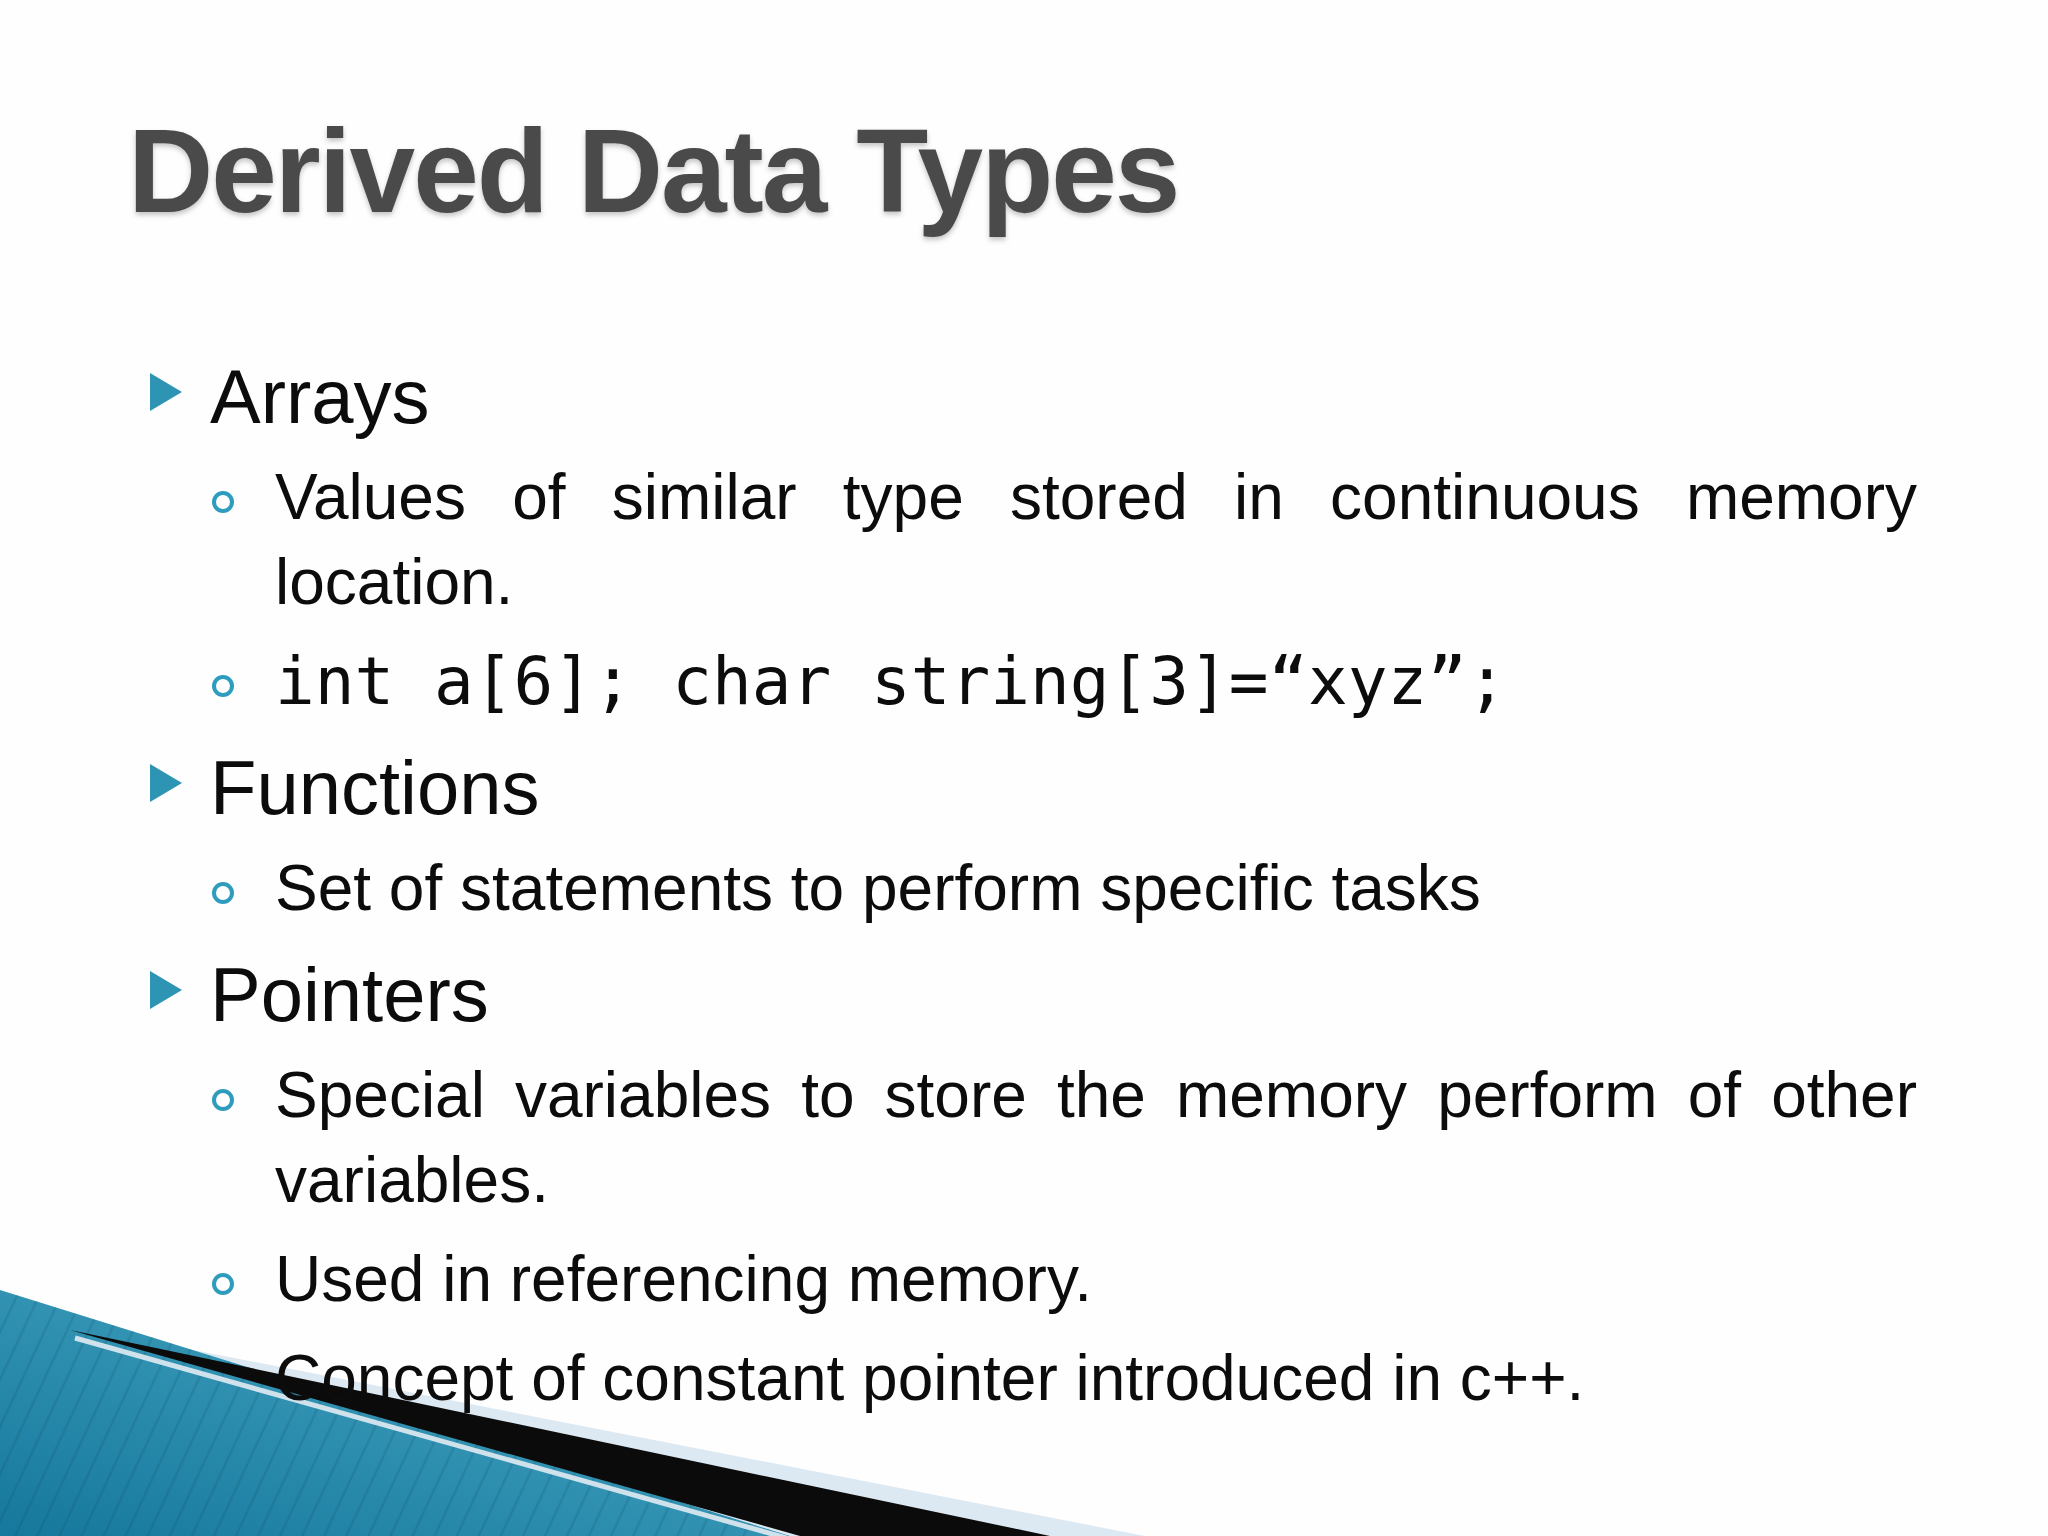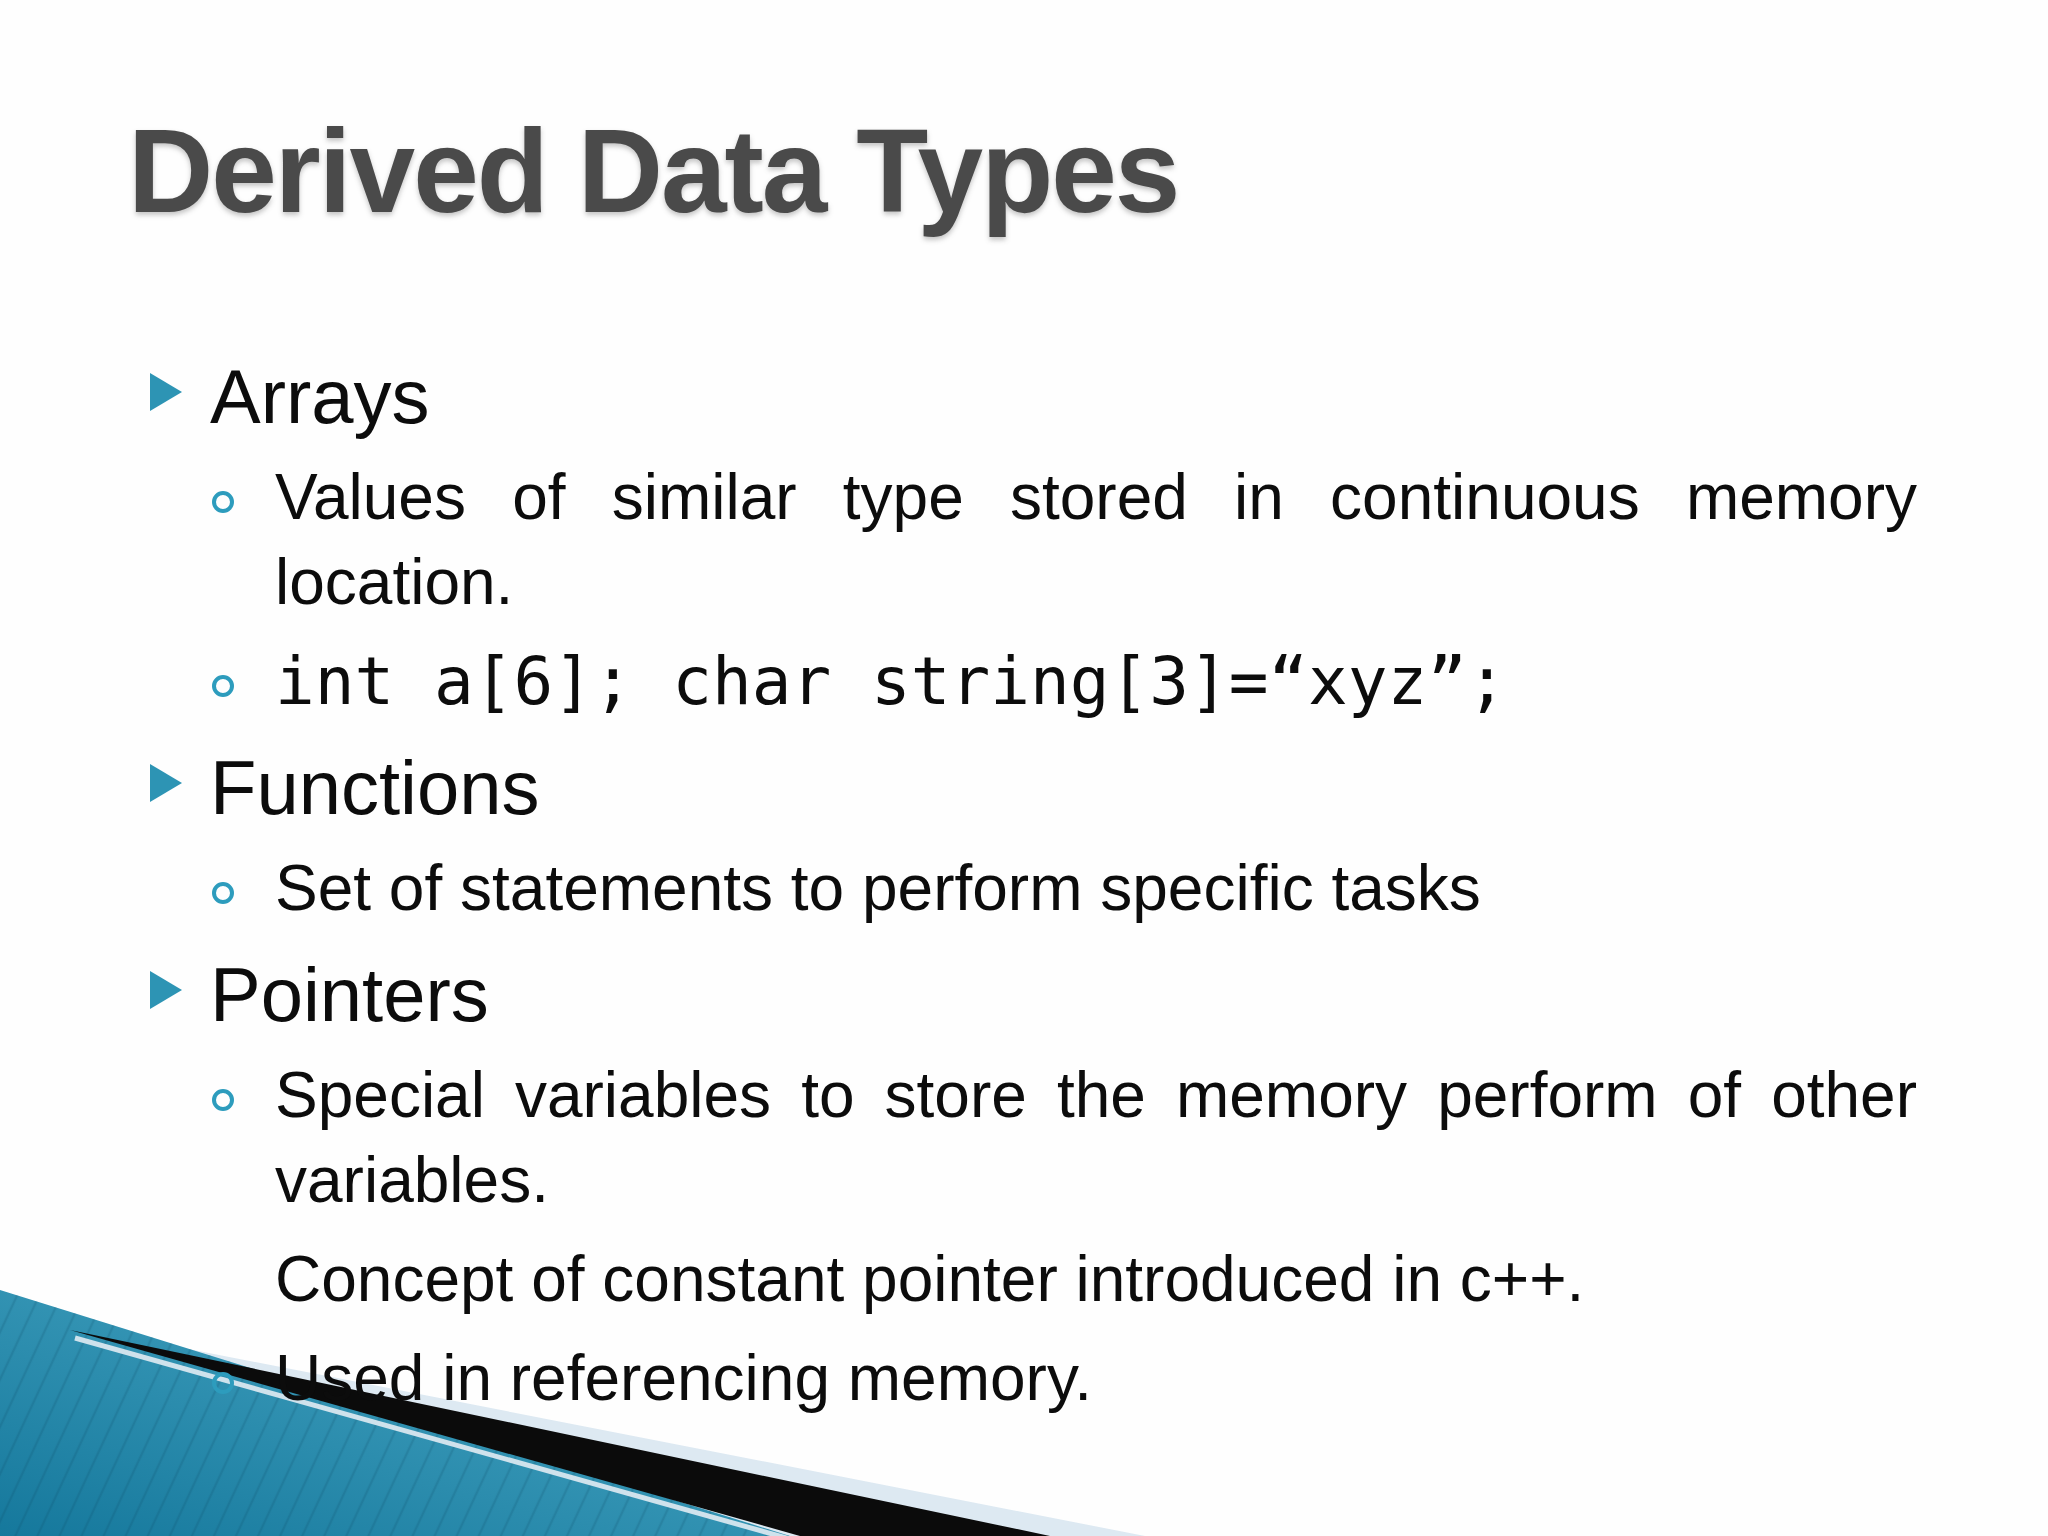--- a/index.html
+++ b/index.html
@@ -100,21 +100,21 @@
       </div>
       <div class="l1">
         <span class="tri"></span>
         <span class="l1t">Pointers</span>
       </div>
       <div class="sub">
         <span class="circ"></span>
         <div class="line j">Special variables to store the memory perform of other</div>
         <div class="line">variables.</div>
       </div>
-      <div class="sub nobullet">
-        <div class="line">Concept of constant pointer introduced in c++.</div>
-      </div>
       <div class="sub">
         <span class="circ"></span>
         <div class="line">Used in referencing memory.</div>
+      </div>
+      <div class="sub nobullet">
+        <div class="line">Concept of constant pointer introduced in c++.</div>
       </div>
     </div>
 </div>
 
 </body></html>

